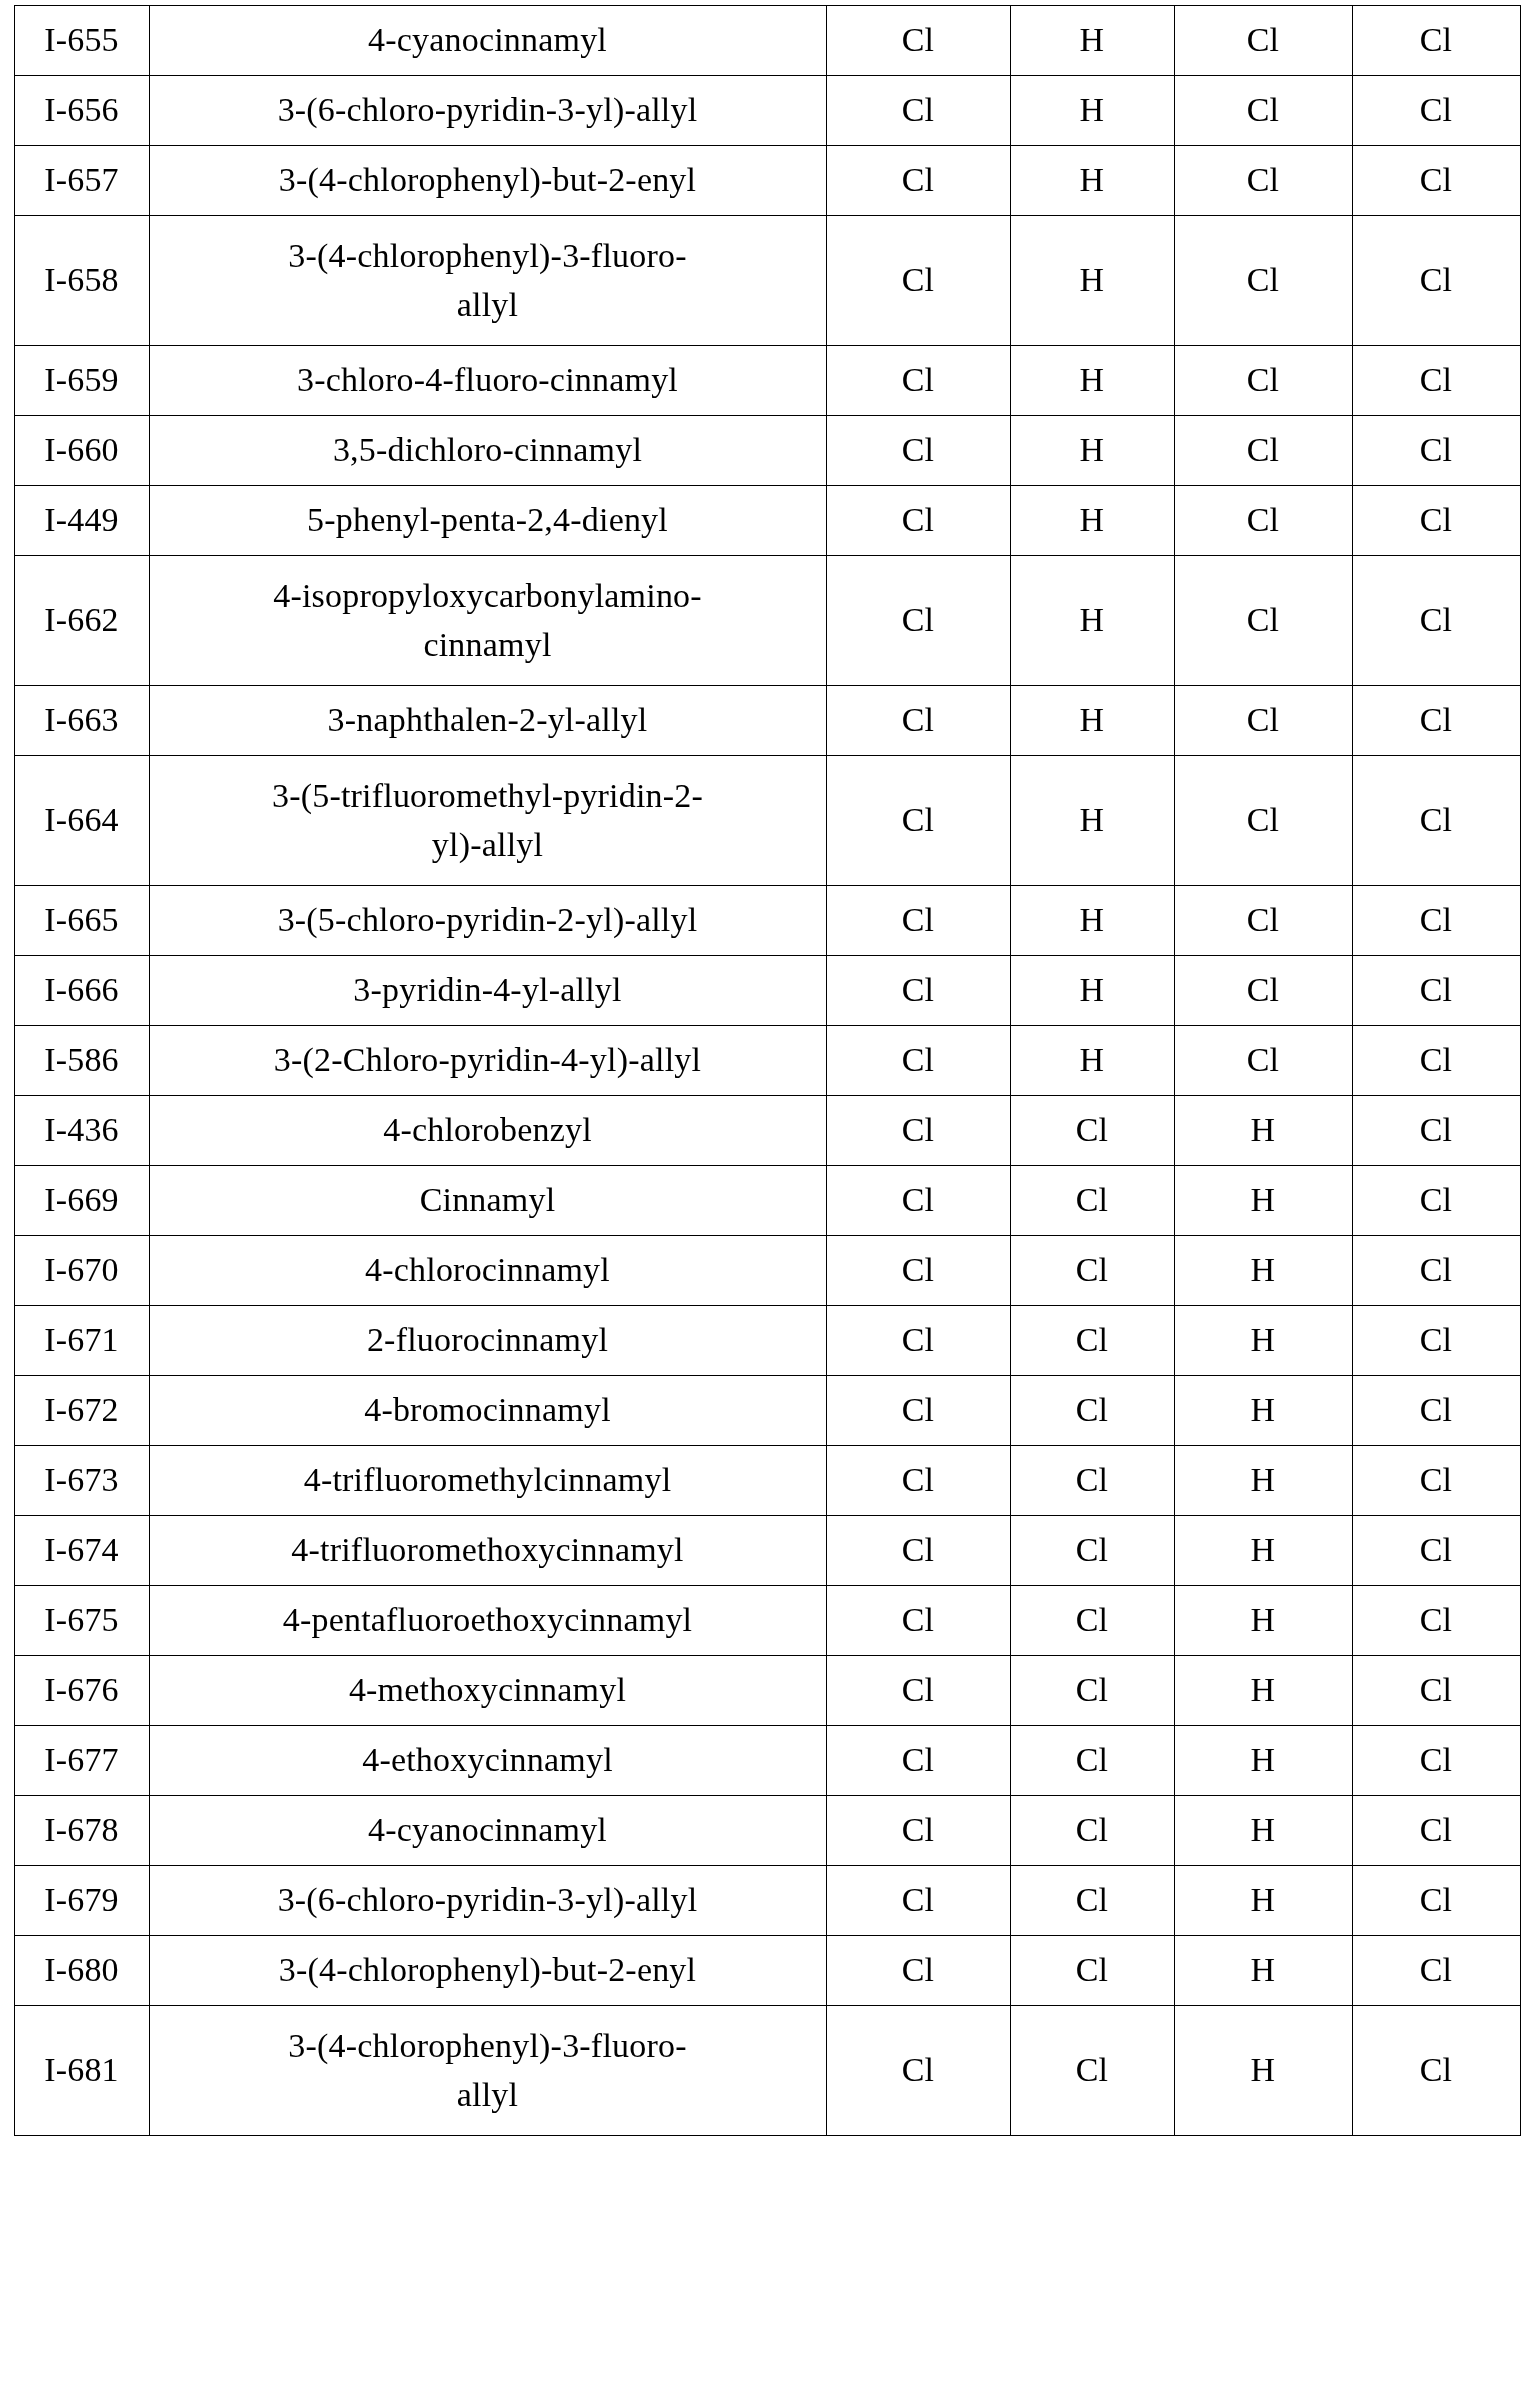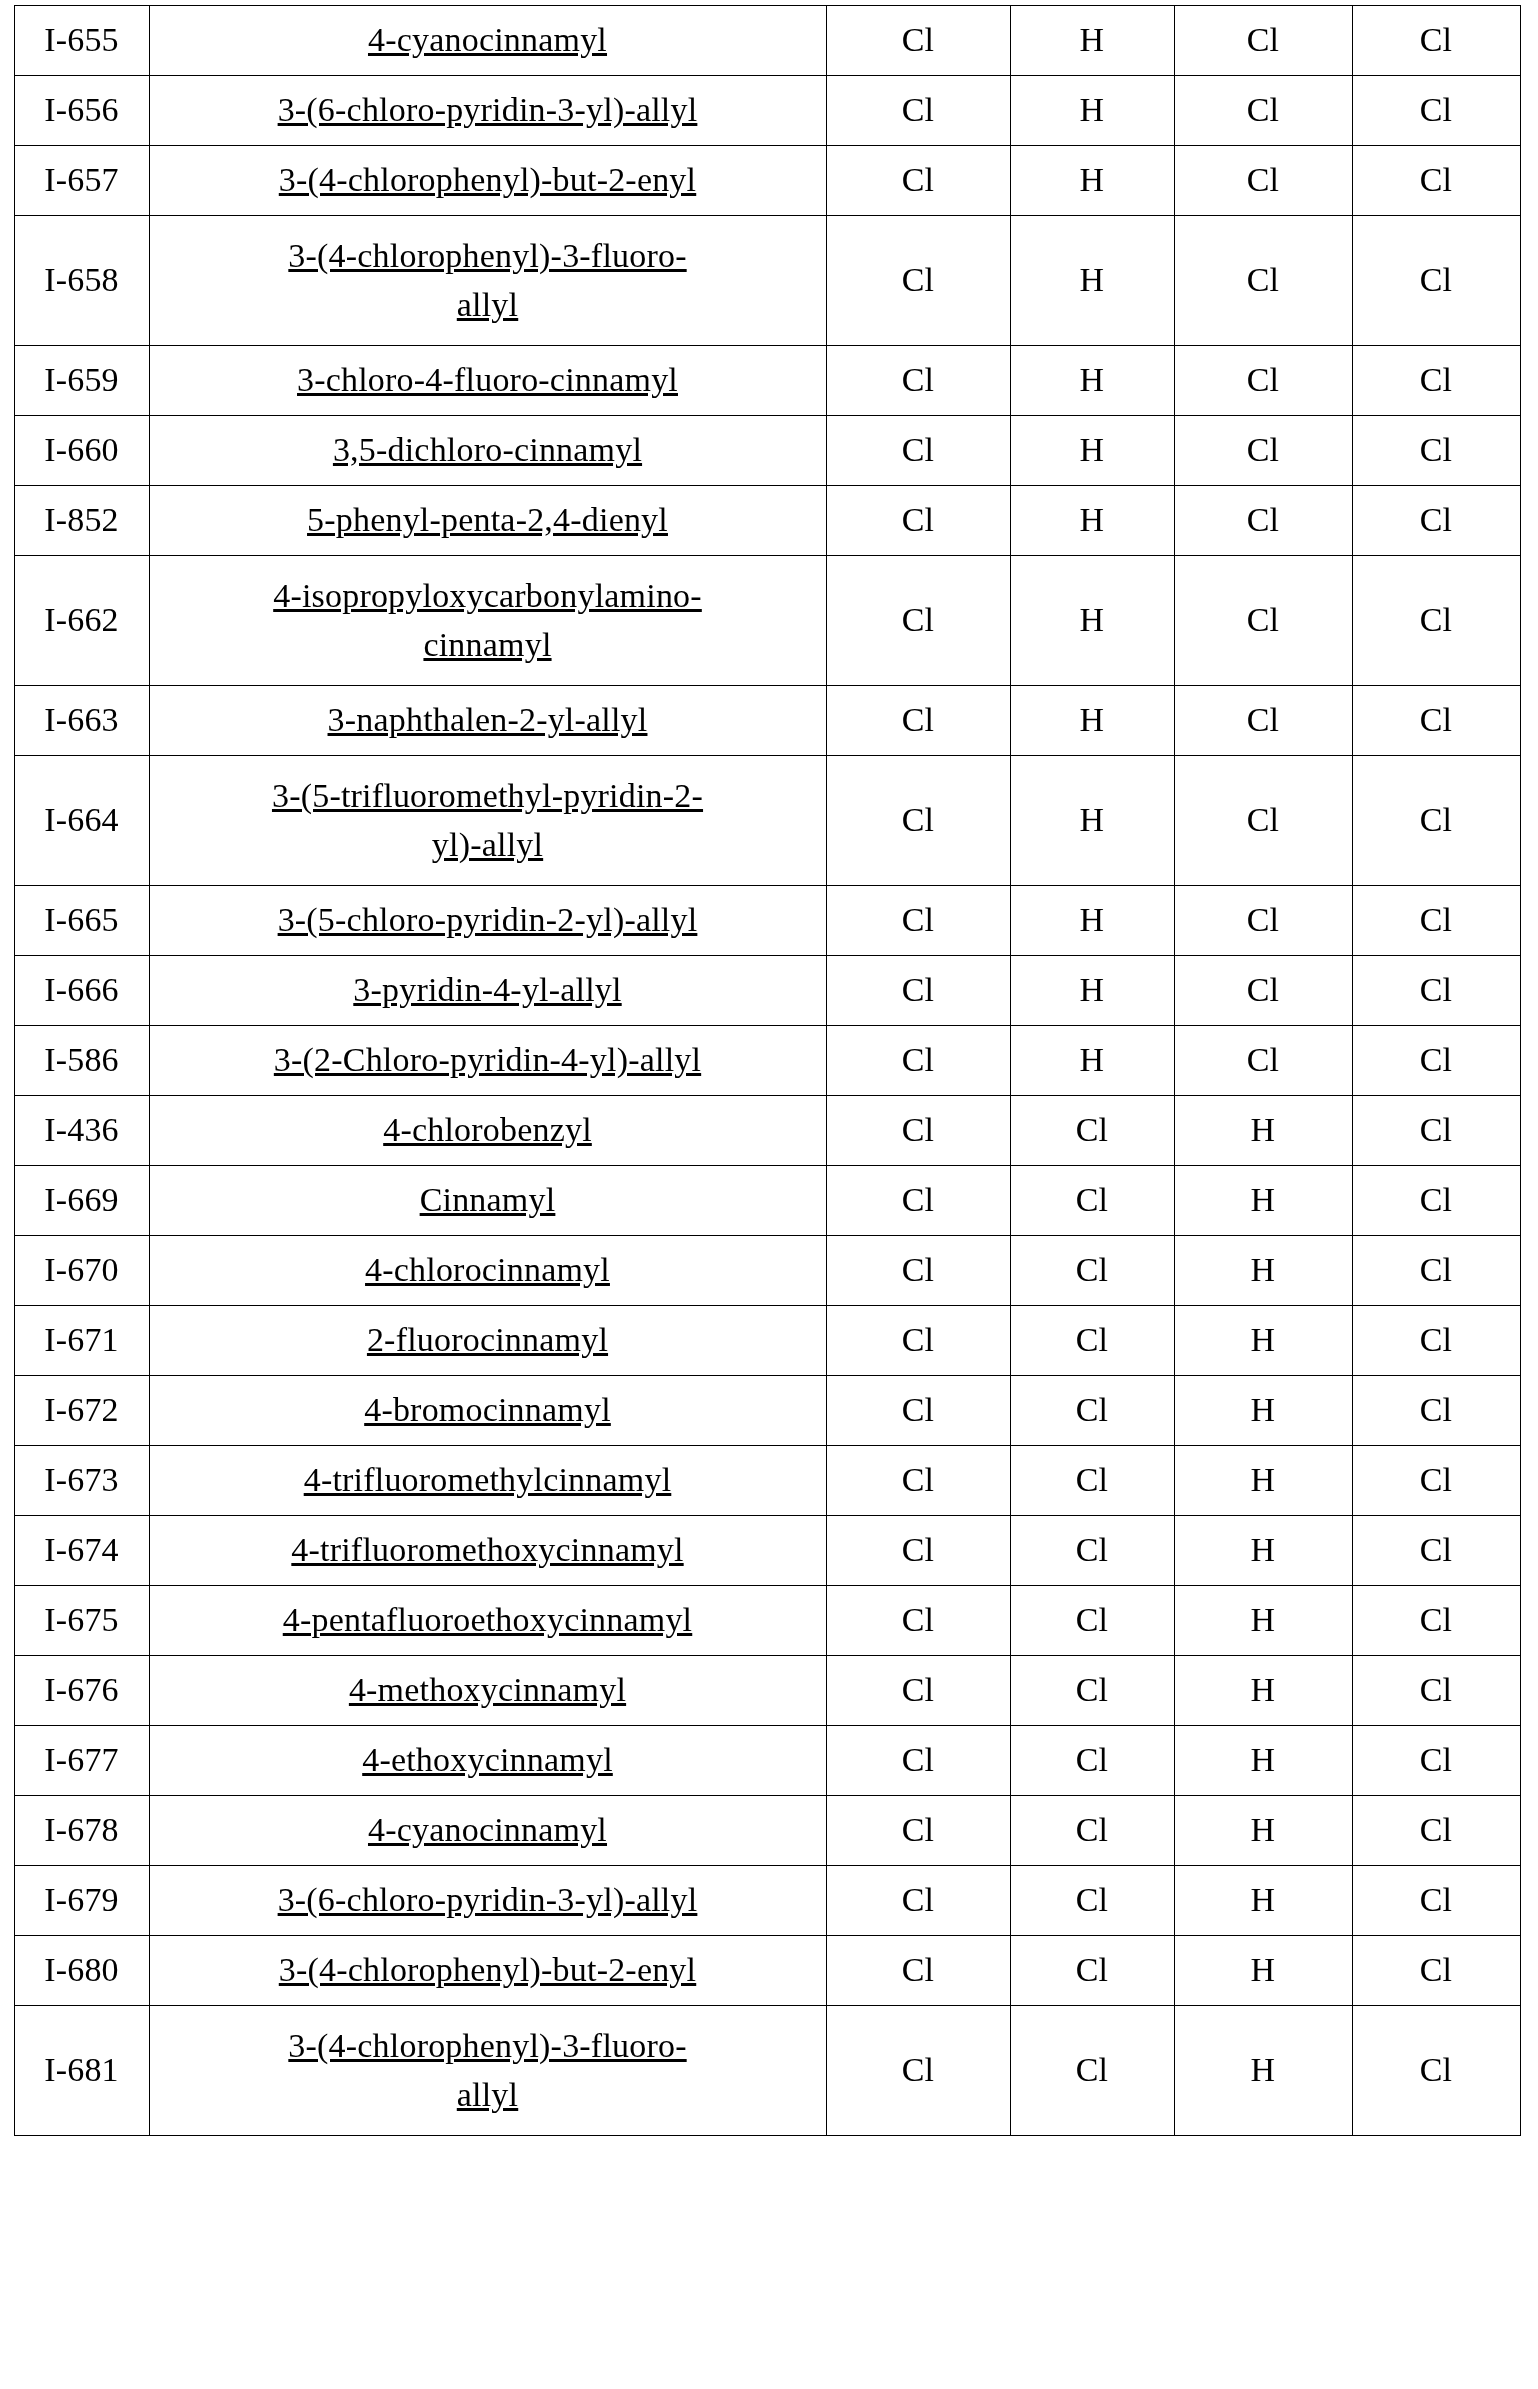--- a/index.html
+++ b/index.html
@@ -50,21 +50,20 @@
   col.c-s2     { width: 164px; }
   col.c-s3     { width: 178px; }
   col.c-s4     { width: 168px; }
 
   td.cell-id {
     font-size: 34px;
   }
   td.cell-name {
     font-size: 34px;
     white-space: pre-line;
-    text-decoration: underline;
   }
   td.cell-sub {
     font-size: 35px;
   }
 
   
   tr.r-single td { height: 69px; }
   tr.r-double td { height: 129px; }
 </style>
 </head>
@@ -124,21 +123,21 @@
         </tr>
         <tr class="r-single">
           <td class="cell-id">I-660</td>
           <td class="cell-name">3,5-dichloro-cinnamyl</td>
           <td class="cell-sub">Cl</td>
           <td class="cell-sub">H</td>
           <td class="cell-sub">Cl</td>
           <td class="cell-sub">Cl</td>
         </tr>
         <tr class="r-single">
-          <td class="cell-id">I-852</td>
+          <td class="cell-id">I-449</td>
           <td class="cell-name">5-phenyl-penta-2,4-dienyl</td>
           <td class="cell-sub">Cl</td>
           <td class="cell-sub">H</td>
           <td class="cell-sub">Cl</td>
           <td class="cell-sub">Cl</td>
         </tr>
         <tr class="r-double">
           <td class="cell-id">I-662</td>
           <td class="cell-name">4-isopropyloxycarbonylamino-
 cinnamyl</td>

